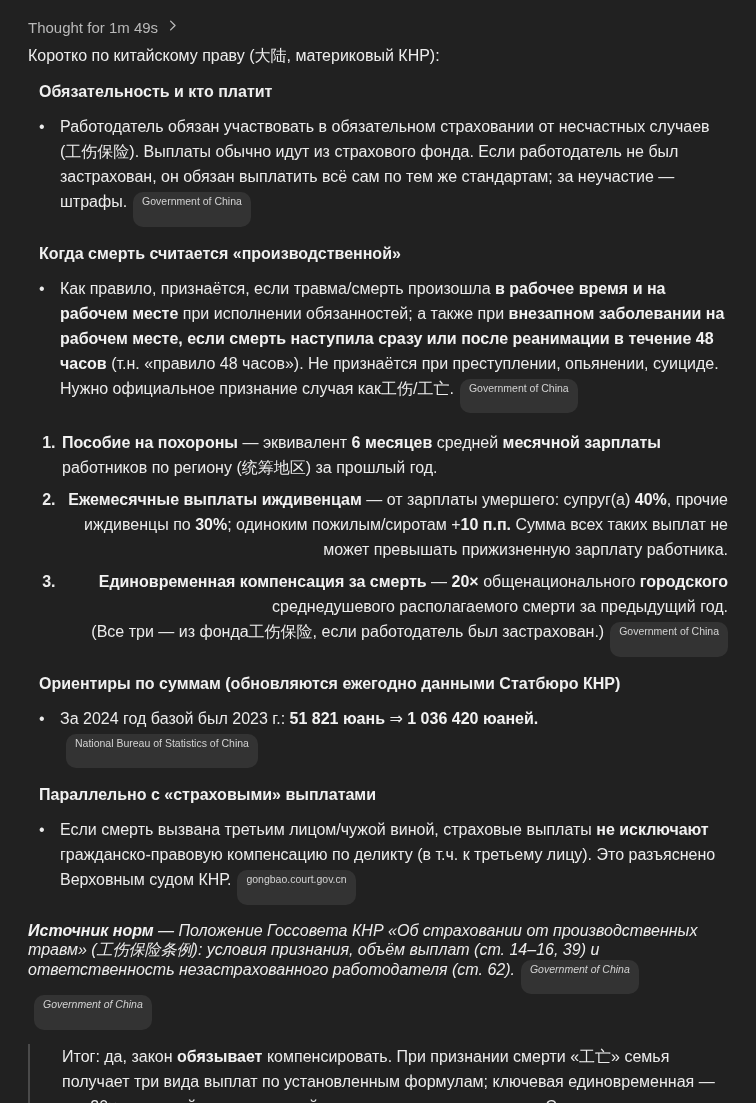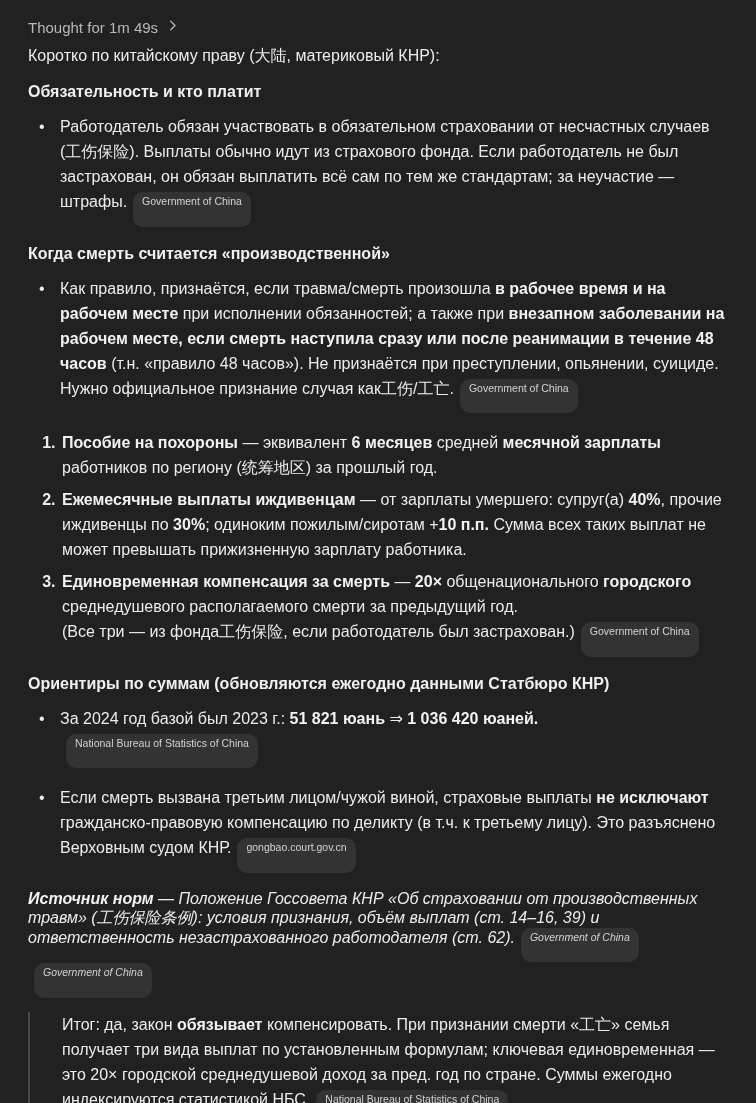--- a/index.html
+++ b/index.html
@@ -24,32 +24,32 @@
   }
   .thought-row svg { flex: 0 0 auto; }
   .body-text, .md p, li, blockquote {
     font-size: 16px; line-height: 25px;
   }
   p.para { margin: 0 0 8px 0; }
   p.para2 { margin: 0 0 12px 0; font-style: italic; }
   h3 {
     font-size: 16px; line-height: 20px;
     font-weight: 700; color: #f0f0f0;
-    margin: 15px 0 12px 0;
+    margin: 15px 0 12px 11px;
   }
   ul.blist { list-style: none; margin: 0 0 15px 0; padding: 0 0 0 32px; }
   ul.blist li { position: relative; }
   ul.blist li::before {
     content: "•"; position: absolute; left: -21px; top: 0;
     color: #ececec; font-size: 16px;
   }
   ol.nlist { margin: 0 0 15px 0; padding: 0 0 0 32px; }
   ol.nlist li { padding-left: 2px; }
   ol.nlist li::marker { font-weight: 700; color: #ececec; }
-  li + li { margin-top: 7px; }
+  li + li { margin-top: 7px; text-align: right; }
   .bold { font-weight: 700; color: #f2f2f2; }
   .badge {
     display: inline-block;
     background: #333333;
     color: #d2d2d2;
     font-size: 10.5px;
     line-height: 1;
     padding: 4px 9px 20px 9px;
     border-radius: 10px;
     margin-left: 6px;
@@ -94,20 +94,21 @@
     <li><span class="bold">Пособие на похороны</span><span> — эквивалент </span><span class="bold">6 месяцев</span><span> средней </span><span class="bold">месячной зарплаты</span><span> работников по региону (统筹地区) за прошлый год.</span></li>
     <li><span class="bold">Ежемесячные выплаты иждивенцам</span><span> — от зарплаты умершего: супруг(а) </span><span class="bold">40%</span><span>, прочие иждивенцы по </span><span class="bold">30%</span><span>; одиноким пожилым/сиротам +</span><span class="bold">10 п.п.</span><span> Сумма всех таких выплат не может превышать прижизненную зарплату работника.</span></li>
     <li><span class="bold">Единовременная компенсация за смерть</span><span> — </span><span class="bold">20×</span><span> общенационального </span><span class="bold">городского</span><span> среднедушевого располагаемого смерти за предыдущий год.</span><br><span>(Все три — из фонда工伤保险, если работодатель был застрахован.)</span><span class="badge">Government of China</span></li>
   </ol>
 
   <h3>Ориентиры по суммам (обновляются ежегодно данными Статбюро КНР)</h3>
   <ul class="blist">
     <li><span>За 2024 год базой был 2023 г.: </span><span class="bold">51 821 юань</span><span> ⇒ </span><span class="bold">1 036 420 юаней.</span><span class="badge">National Bureau of Statistics of China</span></li>
   </ul>
 
+  <h3>Параллельно с «страховыми» выплатами</h3>
   <ul class="blist">
     <li><span>Если смерть вызвана третьим лицом/чужой виной, страховые выплаты </span><span class="bold">не исключают</span><span> гражданско-правовую компенсацию по деликту (в т.ч. к третьему лицу). Это разъяснено Верховным судом КНР.</span><span class="badge">gongbao.court.gov.cn</span></li>
   </ul>
 
   <p class="para2"><span class="bold">Источник норм</span><span> — Положение Госсовета КНР «Об страховании от производственных травм» (工伤保险条例): условия признания, объём выплат (ст. 14–16, 39) и ответственность незастрахованного работодателя (ст. 62).</span><span class="badge">Government of China</span><span class="badge">Government of China</span></p>
 
   <blockquote><span>Итог: да, закон </span><span class="bold">обязывает</span><span> компенсировать. При признании смерти «工亡» семья получает три вида выплат по установленным формулам; ключевая единовременная — это 20× городской среднедушевой доход за пред. год по стране. Суммы ежегодно индексируются статистикой НБС.</span><span class="badge">National Bureau of Statistics of China</span></blockquote>
 
 </div>
 

